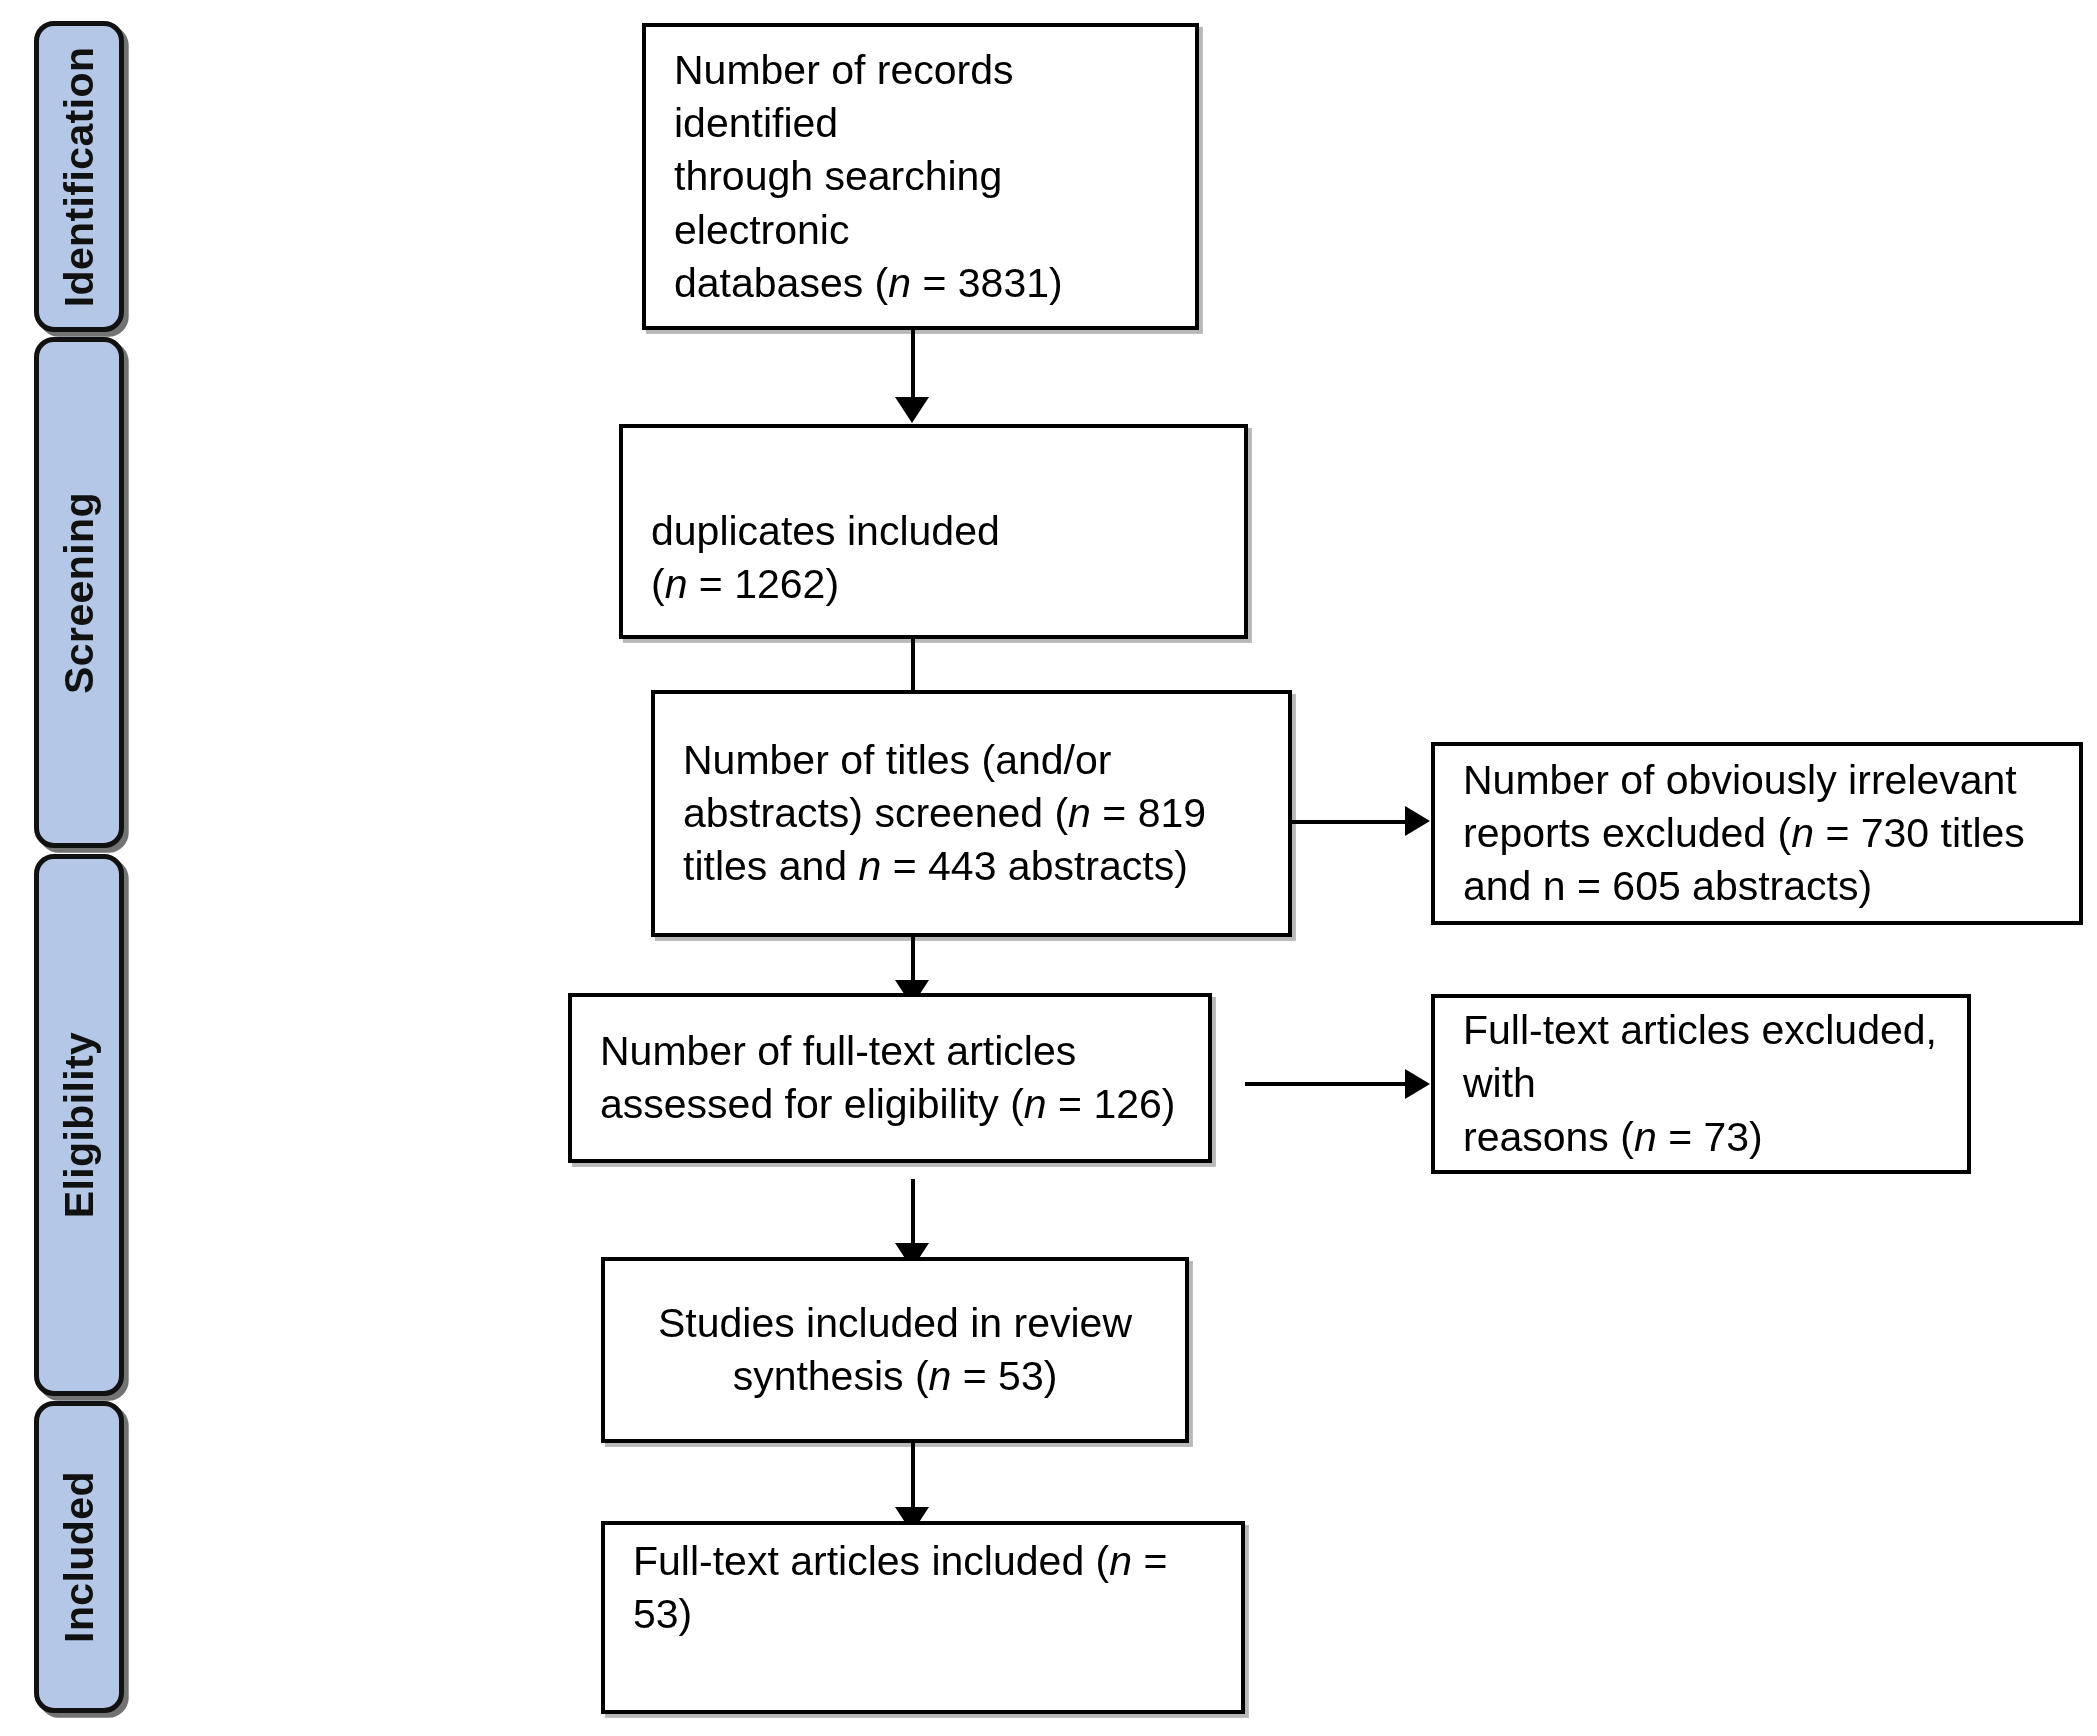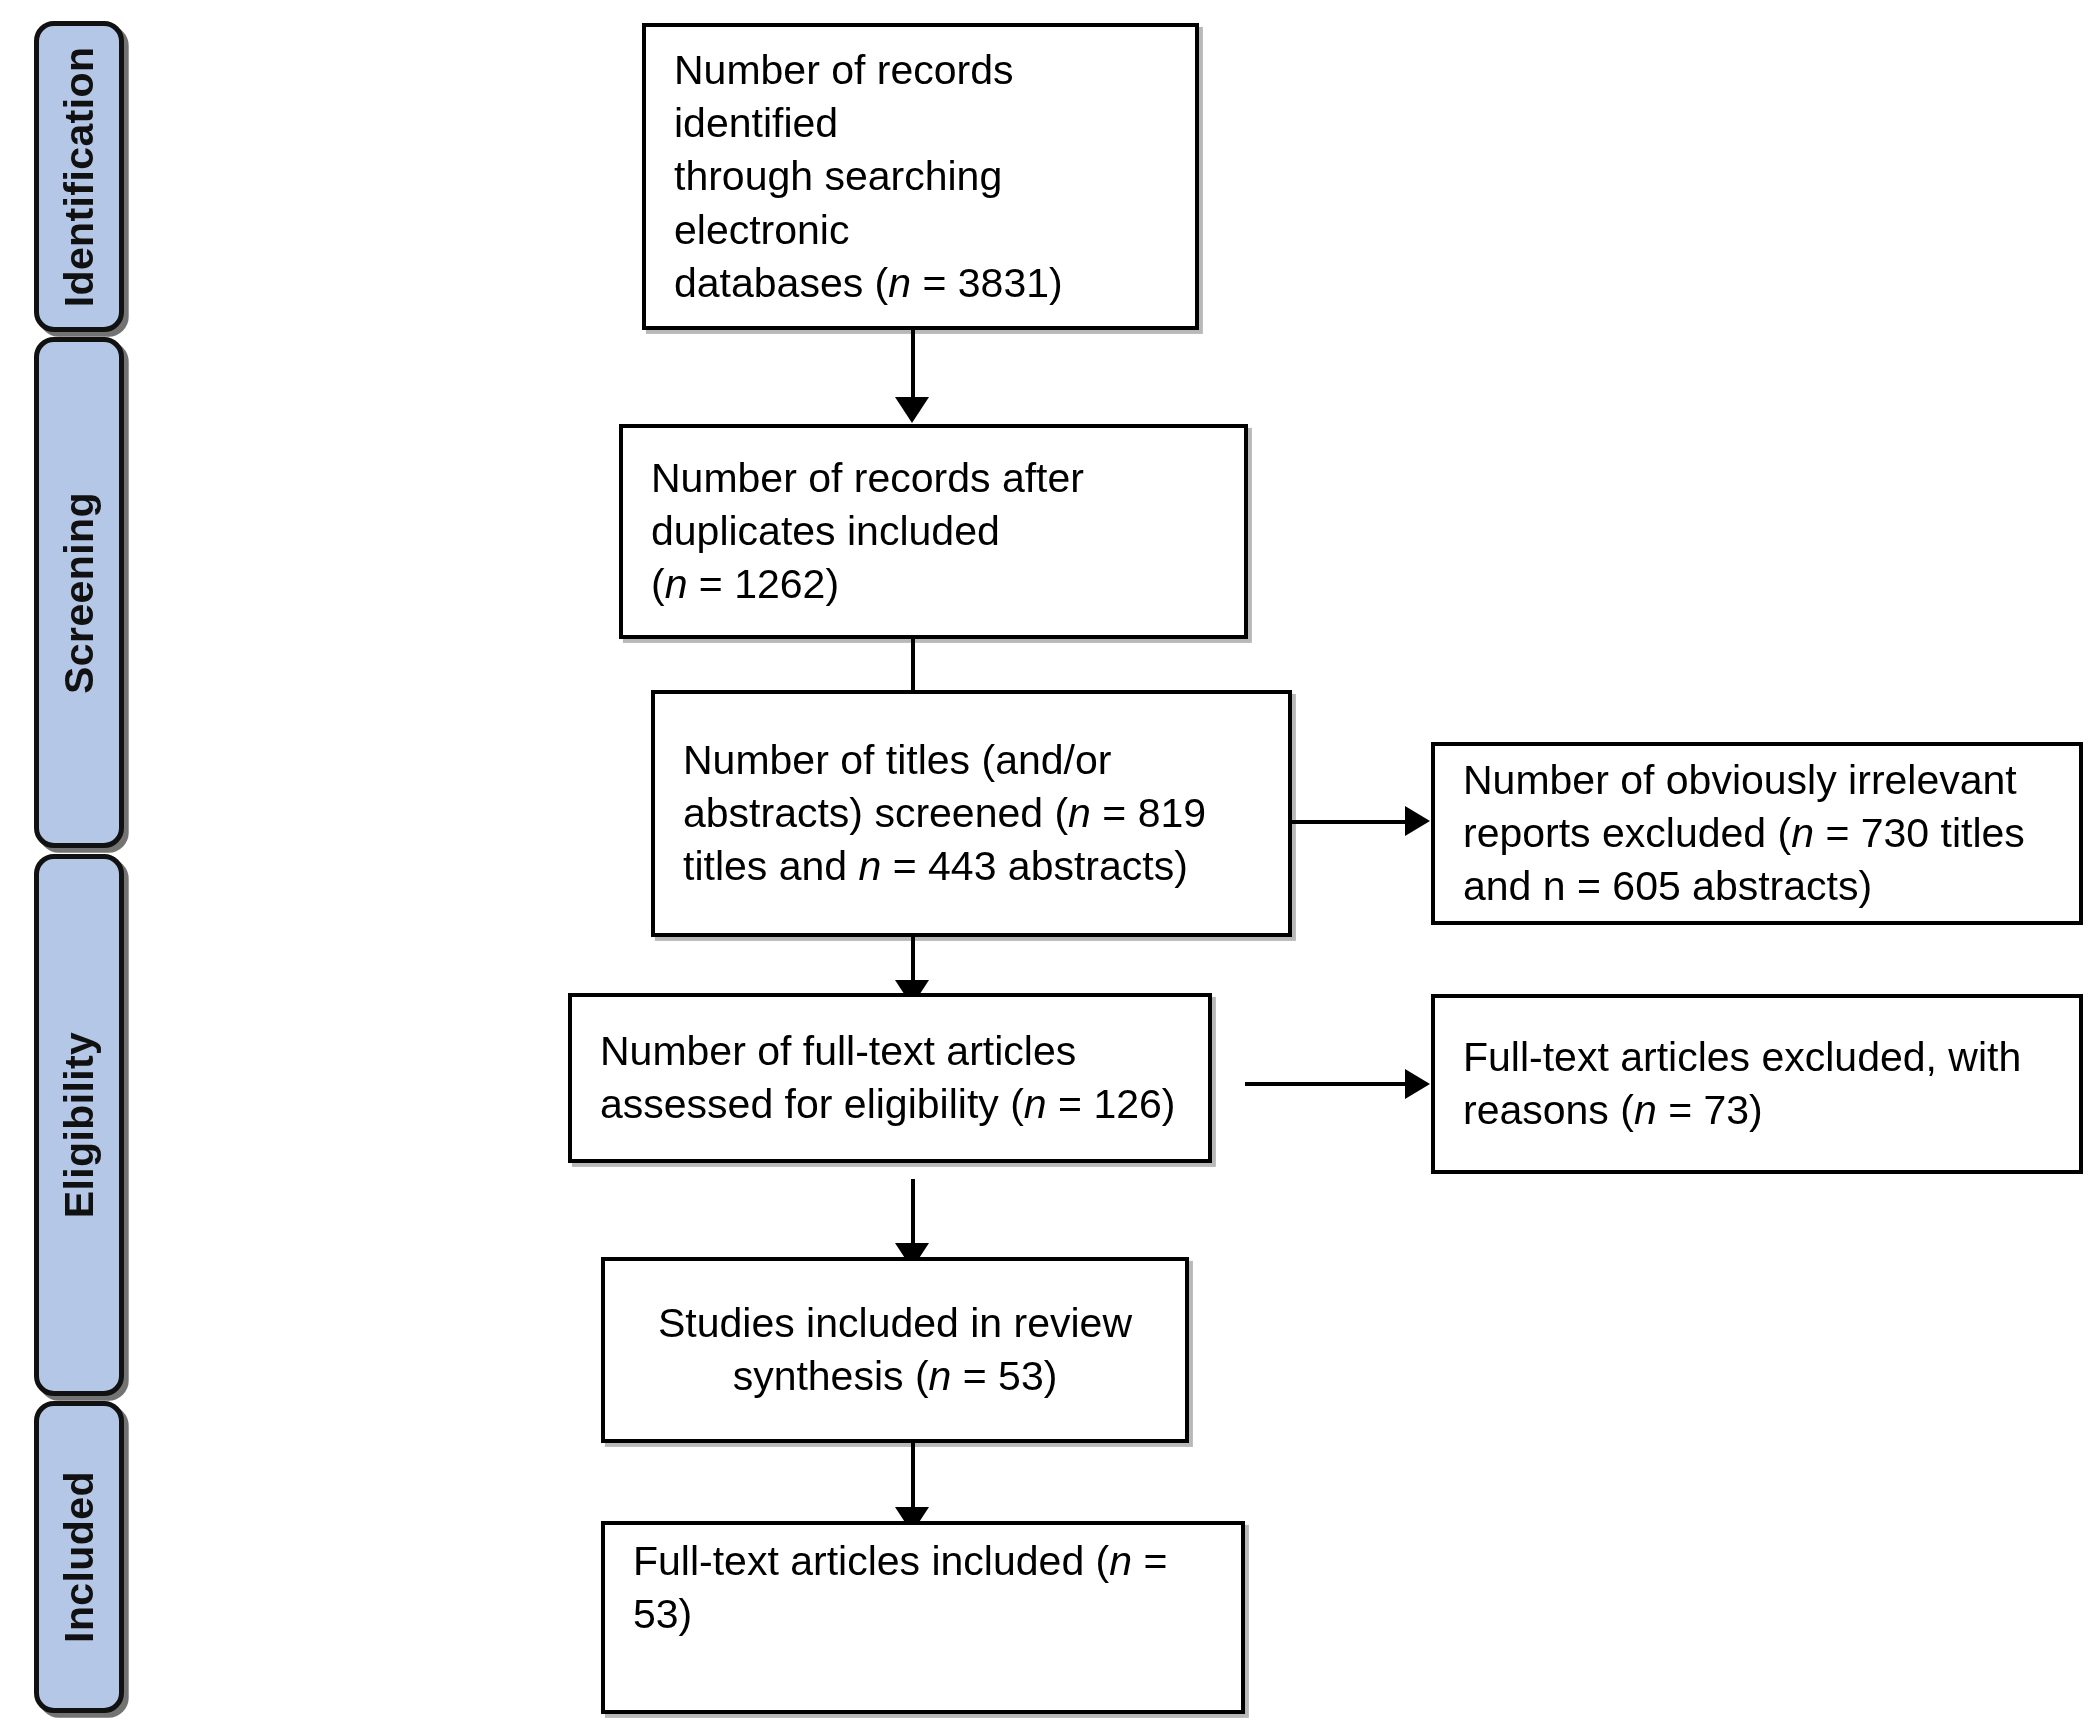--- a/index.html
+++ b/index.html
@@ -145,21 +145,21 @@
   <div class="flow-box shadowed" style="left:642px; top:23.4px; width:557px; height:307px;padding-left:46px;">
     <div class="box-text">
       <span>Number of records identified</span><br>
       <span>through searching electronic</span><br>
       <span>databases (</span><i>n</i><span> = 3831)</span>
     </div>
   </div>
 
   <div class="flow-box shadowed" style="left:619px; top:424px; width:629px; height:215px;">
     <div class="box-text">
-      <span>Number of records after</span><br>
+      <br>
       <span>duplicates included</span><br>
       <span>(</span><i>n</i><span> = 1262)</span>
     </div>
   </div>
 
   <div class="flow-box shadowed" style="left:603px; top:690px; width:641px; height:247px;margin-left:48px;">
     <div class="box-text">
       <span>Number of titles (and/or</span><br>
       <span>abstracts) screened (</span><i>n</i><span> = 819</span><br>
       <span>titles and </span><i>n</i><span> = 443 abstracts)</span>
@@ -174,21 +174,21 @@
     </div>
   </div>
 
   <div class="flow-box shadowed" style="left:568px; top:993px; width:644px; height:170px;">
     <div class="box-text">
       <span>Number of full-text articles</span><br>
       <span>assessed for eligibility (</span><i>n</i><span> = 126)</span>
     </div>
   </div>
 
-  <div class="flow-box" style="left:1431px; top:994px; width:652px; height:180px;">
+  <div class="flow-box" style="left:1431px; top:994px; width:540px; height:180px;">
     <div class="box-text">
       <span>Full-text articles excluded, with</span><br>
       <span>reasons (</span><i>n</i><span> = 73)</span>
     </div>
   </div>
 
   <div class="flow-box shadowed center-text" style="left:601px; top:1257px; width:588px; height:186px;">
     <div class="box-text">
       <span>Studies included in review</span><br>
       <span>synthesis (</span><i>n</i><span> = 53)</span>

